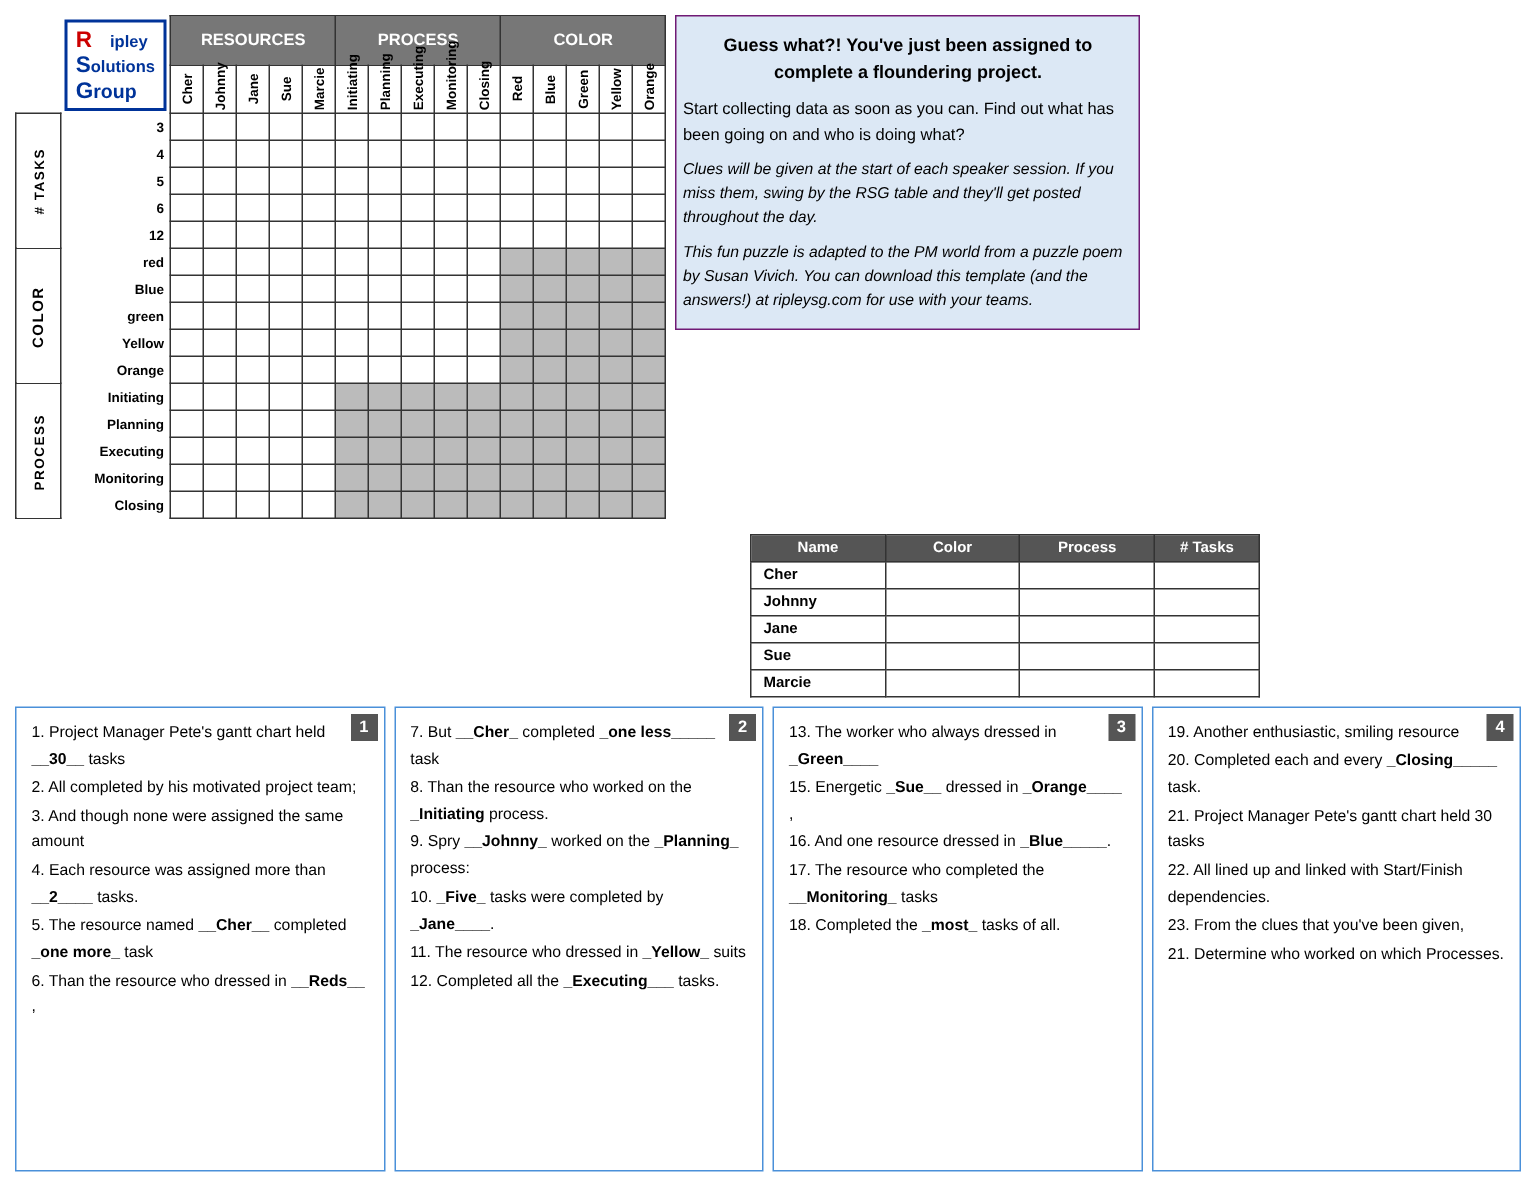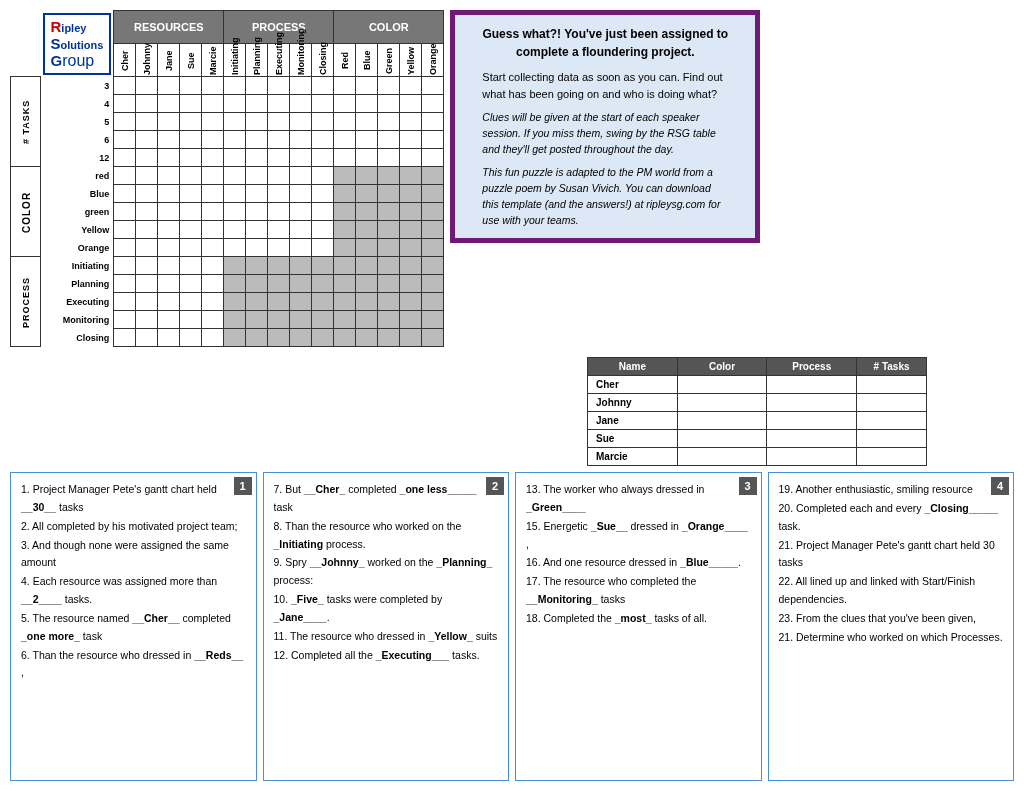--- a/index.html
+++ b/index.html
@@ -80,23 +80,23 @@
       vertical-align: middle;
       padding: 4px;
       border: 1px solid #333;
       letter-spacing: 2px;
     }
 
     
     .info-box {
       width: 310px;
       min-width: 310px;
-      border: 5px solid #701a75;
+      border: 1px solid #701a75;
       background: #dce8f5;
-      padding: 10px 27px;
+      padding: 10px 4px;
       font-size: 11px;
       line-height: 1.5;
     }
     .info-box .title {
       font-weight: bold;
       font-size: 12px;
       text-align: center;
       margin-bottom: 8px;
     }
     .info-box .body-text {
@@ -170,42 +170,41 @@
       display: block;
       margin-bottom: 1px;
     }
     .blank { font-weight: bold; }
 
     
     .middle-area {
       display: flex;
       gap: 10px;
       align-items: flex-start;
-      justify-content: center;
     }
   </style>
 </head>
 <body>
 
 <div class="page">
 
   <div class="top-section">
 
     <div class="puzzle-area">
 
       <table class="main-grid">
 
         <tbody>
             <tr>
           <td rowspan="2" style="border:none; width:30px;"></td>
           <td rowspan="2" style="border:none; width:70px; vertical-align:middle; text-align:left; padding:2px;">
             <div style="border:2px solid #003399; padding:3px 6px; display:inline-block;">
-              <span style="color:#cc0000; font-size:15px; font-weight:bold;">R</span><span style="color:#003399; font-size:11px; font-weight:bold;">ipley</span><br>
+              <span style="color:#cc0000; font-size:15px; font-weight:bold;">R</span><span style="color:#003399; font-size:11px; font-weight:bold;margin-left:12px;">ipley</span><br>
               <span style="color:#003399; font-size:15px; font-weight:bold;">S</span><span style="color:#003399; font-size:11px; font-weight:bold;margin-top:32px;">olutions</span><br>
-              <span style="color:#003399; font-size:15px; font-weight:bold;">G</span><span style="color:#003399; font-size:16px; font-weight:normal;">roup</span>
+              <span style="color:#003399; font-size:15px; font-weight:bold;">G</span><span style="color:#003399; font-size:13px; font-weight:bold;">roup</span>
             </div>
           </td>
           <th colspan="5" class="col-group-resources" style="font-size:11px; font-weight:bold; text-transform:uppercase;">Resources</th>
           <th colspan="5" class="col-group-process" style="font-size:11px; font-weight:bold; text-transform:uppercase;">Process</th>
           <th colspan="5" class="col-group-color" style="font-size:11px; font-weight:bold; text-transform:uppercase;">Color</th>
         </tr>
 
         <tr>
 
           <th class="rot-header">Cher</th>

